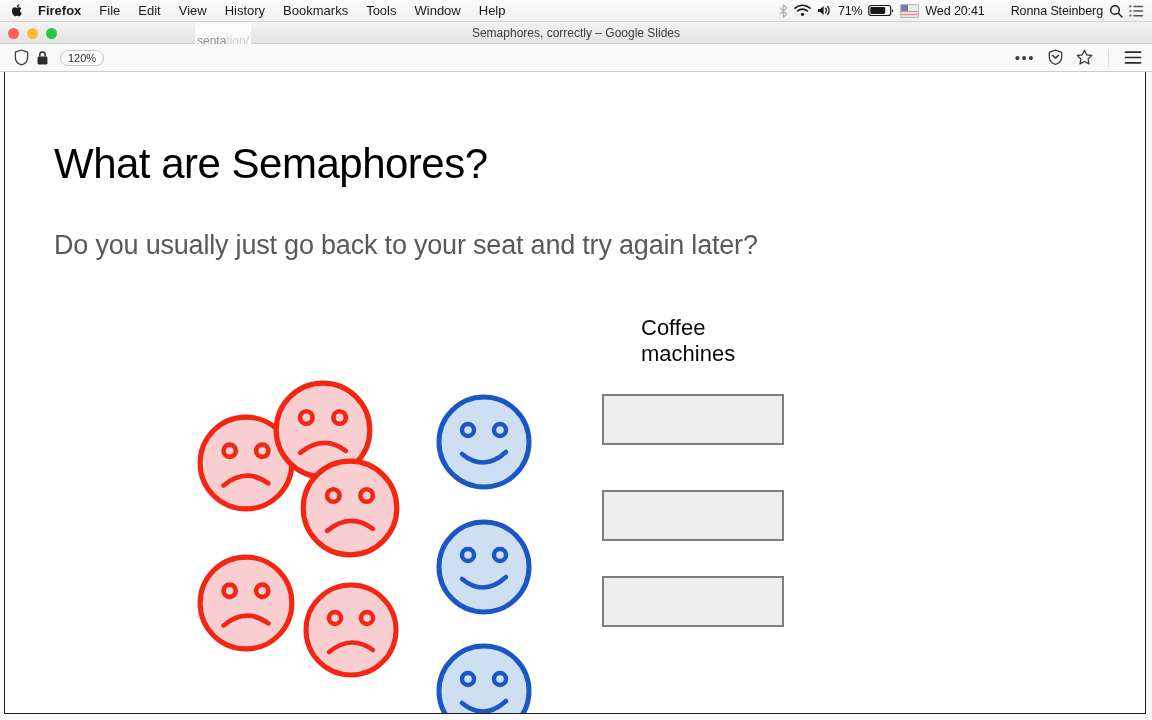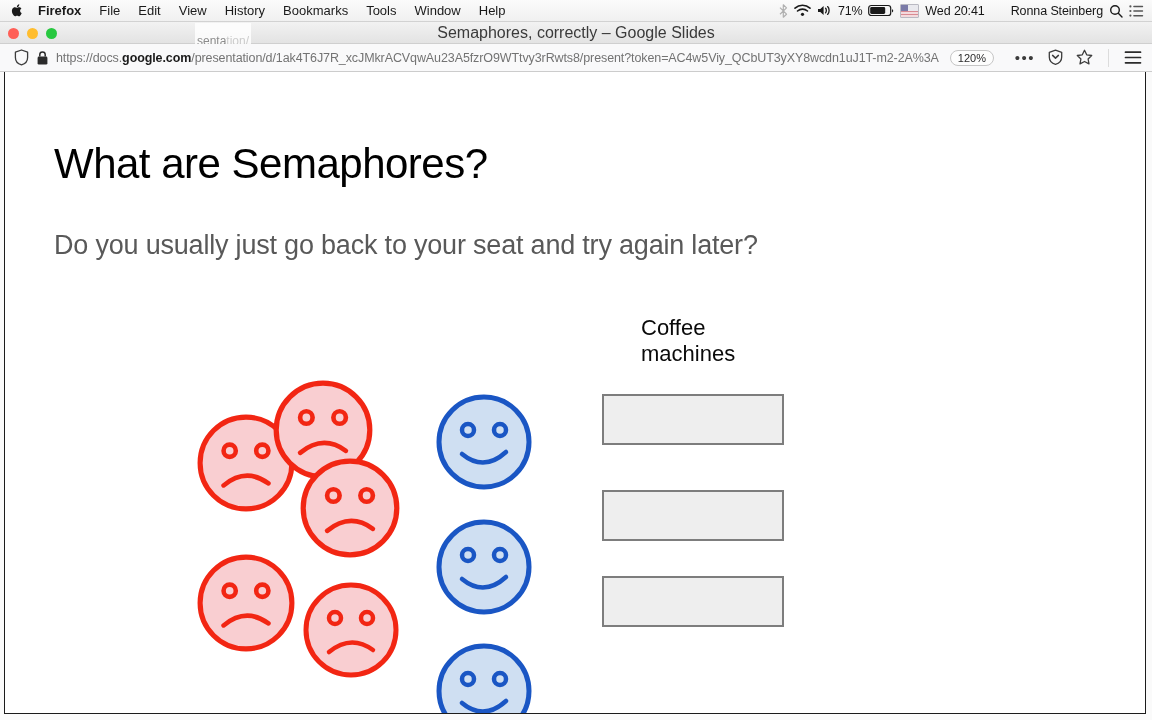--- a/index.html
+++ b/index.html
@@ -98,21 +98,21 @@
   }
   .light { width: 11px; height: 11px; border-radius: 50%; }
   .light.red { background: #ff5f57; }
   .light.yellow { background: #ffbd2e; }
   .light.green { background: #28c840; }
   .win-title {
     position: absolute;
     left: 0; right: 0; top: 0;
     line-height: 22px;
     text-align: center;
-    font-size: 16px;
+    font-size: 12px;
     color: #3a3a3a;
   }
   .ghost-tab {
     position: absolute;
     left: 195px; top: 1px;
     font-size: 12px;
     color: #7d7d7d;
     line-height: 21px;
     background: #ffffff;
     padding: 8px 2px;
@@ -320,21 +320,20 @@
         <svg width="15" height="17" viewBox="0 0 15 17" aria-hidden="true">
           <path d="M7.5 1L13.6 3.2v5.2c0 3.6-2.5 6.4-6.1 7.5C3.9 14.8 1.4 12 1.4 8.4V3.2z" fill="none" stroke="#3c3c3c" stroke-width="1.3" stroke-linejoin="round"></path>
         </svg>
       </span>
       <span class="mb-icon">
         <svg width="13" height="16" viewBox="0 0 13 16" aria-hidden="true">
           <rect x="1.6" y="6.6" width="9.8" height="8" rx="1.3" fill="#2b2b2b"></rect>
           <path d="M3.8 6.6V4.6a2.7 2.7 0 015.4 0v2" fill="none" stroke="#2b2b2b" stroke-width="1.5"></path>
         </svg>
       </span>
-      <span class="url-text"><span>https://docs.</span><b>google.com</b><span>/presentation/d/1ak4T6J7R_xcJMkrACVqwAu23A5fzrO9WTtvy3rRwts8/present?token=AC4w5Viy_QCbUT3yXY8wcdn1uJ1T-m2-2A%3A</span></span>
       <span class="zoom-badge">120%</span>
     </div>
     <div class="toolbar-icons">
       <span class="dots">•••</span>
       <span class="mb-icon">
         <svg width="17" height="17" viewBox="0 0 17 17" aria-hidden="true">
           <path d="M8.5 1.2l6.2 2.1v4.6c0 3.5-2.5 6.3-6.2 7.4-3.7-1.1-6.2-3.9-6.2-7.4V3.3z" fill="none" stroke="#3c3c3c" stroke-width="1.3" stroke-linejoin="round"></path>
           <path d="M5.6 6.4l2.9 2.7 2.9-2.7" fill="none" stroke="#3c3c3c" stroke-width="1.5" stroke-linecap="round" stroke-linejoin="round"></path>
         </svg>
       </span>

